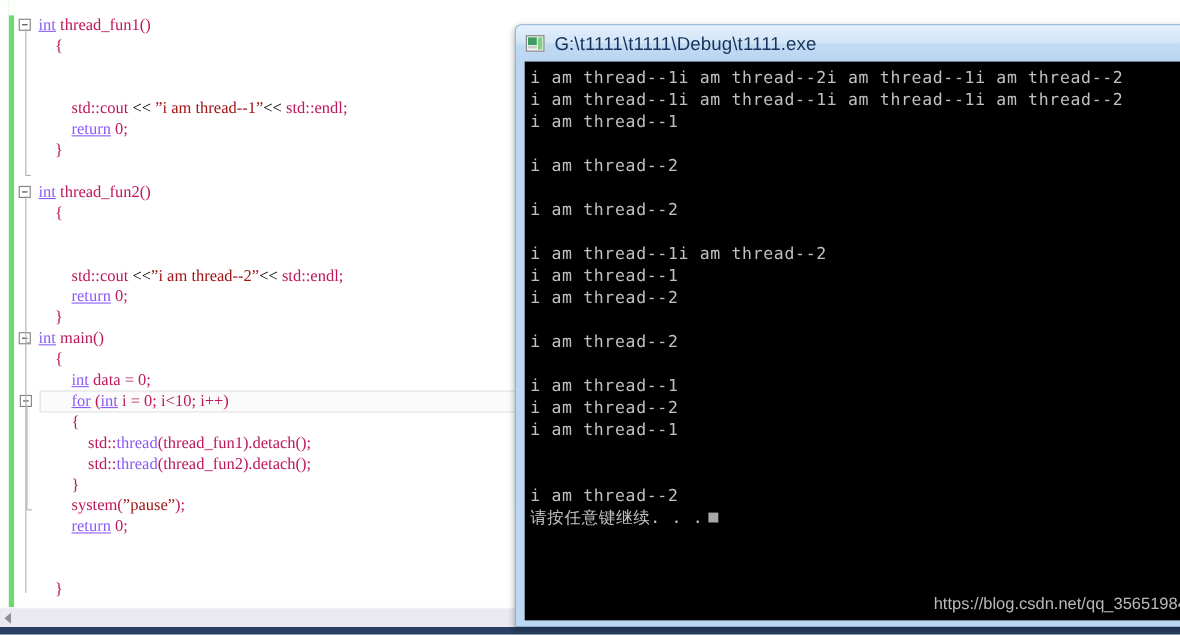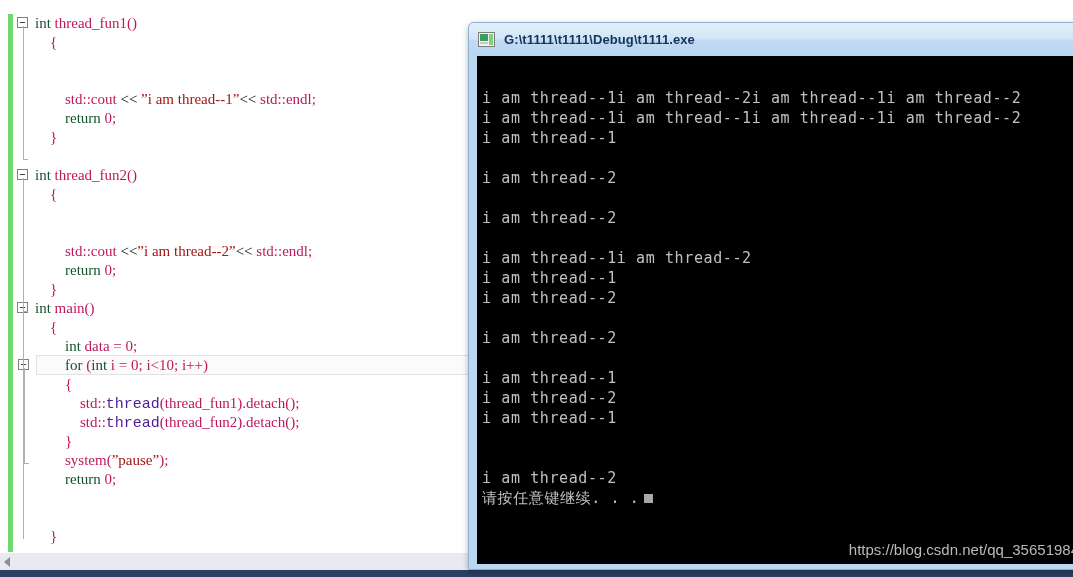--- a/index.html
+++ b/index.html
@@ -67,22 +67,22 @@
     width: 439px;
     font-family: "Liberation Serif", serif;
     font-size: 15px;
     line-height: 19px;
     white-space: pre;
     color: #000000;
   }
   .cl { height: 19px; }
 
   
-  .kw   { color: #14532d; }
-  .type { color: #4c1d95; font-family: Liberation Mono, monospace; }
+  .kw   { color: #8b5cf6; text-decoration: underline; }
+  .type { color: #8b5cf6; }
   .str  { color: #a31515; margin-top: 16px; }
   .op   { color: #000000; }
   .plain{ color: #be185d; }
 
   
   .collapse-box {
     position: absolute;
     width: 11px; height: 11px;
     border: 1px solid #808080;
     background: #ffffff;
@@ -198,46 +198,44 @@
     position: absolute; left: 10px; top: 1px;
     width: 4px; height: 11px; background: #7fd07f;
   }
   #console-app-icon .ic-c {
     position: absolute; left: 1px; top: 9px;
     width: 8px; height: 2px; background: #c9c9c9;
   }
   #console-title-text {
     margin-left: 9px;
     font-family: "Liberation Sans", sans-serif;
-    font-size: 13px;
+    font-size: 17px;
     color: #15325b;
     letter-spacing: 0.1px;
     white-space: nowrap;
-    font-weight: bold;
   }
   #console-screen {
     position: absolute;
     left: 8px;
     top: 33px;
     right: 2px;
     bottom: 5px;
     background: #000000;
     overflow: hidden;
   }
   #console-text {
     position: absolute;
     left: 5px;
     top: 4px;
     font-family: "DejaVu Sans Mono", monospace;
     font-size: 15px;
     line-height: 20px;
     color: #c0c0c0;
     white-space: pre;
     letter-spacing: 0.6px;
-    margin-top: 28px;
   }
   .con-line { height: 20px; }
   #console-cursor {
     display: inline-block;
     width: 9px;
     height: 9px;
     background: #a8a8a8;
     vertical-align: baseline;
     margin-left: 5px;
   }

